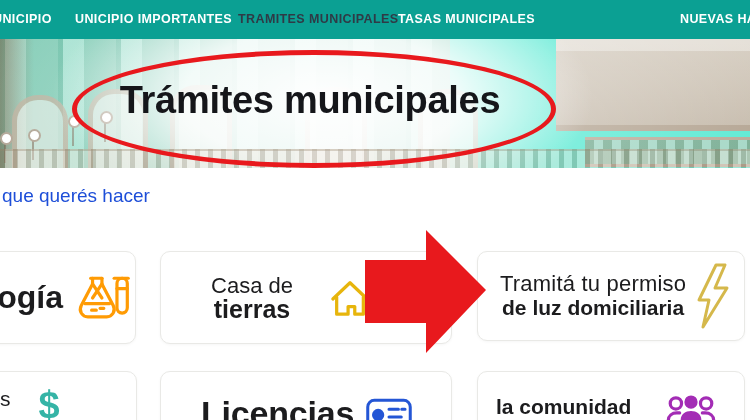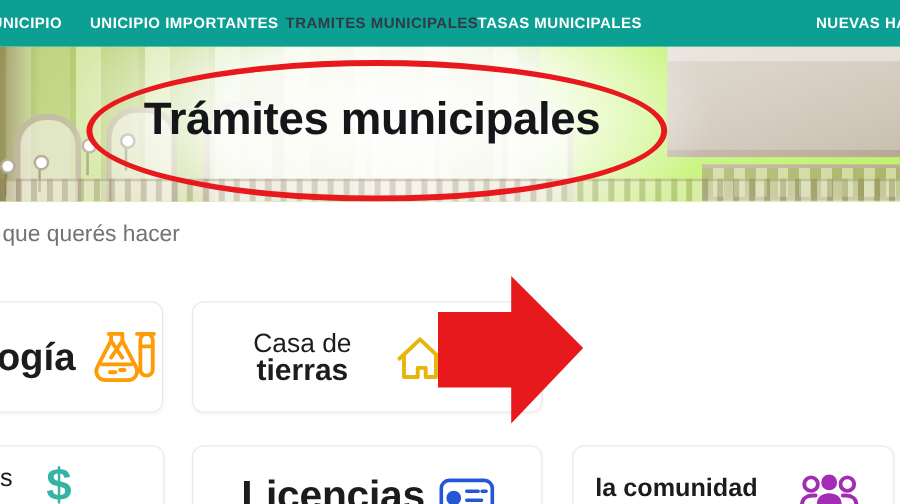--- a/index.html
+++ b/index.html
@@ -7,21 +7,21 @@
        font-family:"Liberation Sans","DejaVu Sans",sans-serif;}
 
   
   .nav{position:absolute;left:0;top:0;width:750px;height:39px;background:#0BA093;overflow:hidden;}
   .nav-item{position:absolute;top:12px;font-size:12.5px;font-weight:700;letter-spacing:.4px;
             color:#fff;white-space:nowrap;cursor:pointer;}
   .nav-item.active{color:#2F3A46;}
   .nav-i0{left:-7px}.nav-i1{left:75px}.nav-i2{left:238px}.nav-i3{left:398px}.nav-i4{left:541px}.nav-i5{left:680px}
 
   
-  .banner{position:absolute;left:0;top:39px;width:750px;height:129px;background:#bef264;overflow:hidden;}
+  .banner{position:absolute;left:0;top:39px;width:750px;height:129px;background:#5eead4;overflow:hidden;}
   .banner *{position:absolute;}
   .ph-columns{left:0;top:0;width:450px;height:100%;
     background:repeating-linear-gradient(90deg,rgba(153,133,108,.38) 0 5px,rgba(228,220,208,.55) 5px 26px,rgba(186,172,152,.45) 26px 58px);}
   .ph-left-dark{left:0;top:0;width:34px;height:100%;background:linear-gradient(90deg,rgba(124,95,70,.55),rgba(124,95,70,0));}
   .arch{border:5px solid rgba(160,140,112,.5);border-bottom:0;border-radius:26px 26px 0 0;background:rgba(245,242,236,.6);}
   .arch1{left:12px;top:56px;width:46px;height:70px}
   .arch2{left:88px;top:50px;width:50px;height:78px}
   .arch3{left:170px;top:46px;width:52px;height:82px}
   .arch4{left:305px;top:48px;width:52px;height:80px}
   .arch5{left:418px;top:50px;width:50px;height:78px}
@@ -37,21 +37,21 @@
     background:radial-gradient(ellipse 330px 160px at 43% 45%,rgba(255,255,255,.98) 0%,rgba(255,255,255,.82) 42%,rgba(255,255,255,.28) 68%,rgba(255,255,255,0) 82%),
                radial-gradient(ellipse 520px 210px at 50% 50%,rgba(255,255,255,.45),rgba(255,255,255,0) 80%);}
   .ph-balustrade{left:0;bottom:0;width:100%;height:17px;border-top:2px solid rgba(150,130,105,.45);opacity:.75;
     background:repeating-linear-gradient(90deg,rgba(140,120,96,.42) 0 5px,rgba(238,231,221,.55) 5px 13px);}
   .banner-title{left:0;top:40px;width:620px;margin:0;text-align:center;z-index:3;
     font-size:38px;line-height:42px;font-weight:700;color:#15161A;letter-spacing:-.3px;}
   .ellipse-annotation{left:72px;top:11px;width:474px;height:108px;z-index:4;
     border:5px solid #E8191D;border-radius:50%;background:transparent;}
 
   
-  .intro{position:absolute;left:2px;top:185px;font-size:19px;color:#737373;}
+  .intro{position:absolute;left:2px;top:185px;font-size:19px;color:#1d4ed8;}
 
   
   .card{position:absolute;background:#fff;border:1px solid #E9E9E6;border-radius:10px;
         box-shadow:0 1px 3px rgba(0,0,0,.04);display:flex;align-items:center;cursor:pointer;z-index:1;box-sizing:border-box;}
   .card .txt{color:#1C1C1E;}
   .card-a{left:-45px;top:251px;width:181px;height:93px;justify-content:flex-end;padding-right:3px;gap:7px;}
   .card-a .t2{font-size:32px;font-weight:700;}
   .card-b{left:160px;top:251px;width:292px;height:93px;padding-left:28px;gap:14px;}
   .card-b .txt{width:126px;text-align:center;}
   .card-b .t1{font-size:22px;line-height:23px;}
@@ -130,20 +130,29 @@
     <span class="txt">
       <span class="t1" style="display:block">Casa de</span>
       <span class="t2" style="display:block">tierras</span>
     </span>
     <svg class="icon" width="42" height="40" viewBox="0 0 44 42" fill="none" stroke="#E7B50C" stroke-width="3.4" stroke-linecap="round" stroke-linejoin="round">
       <path d="M4 22L22 5l18 17"></path>
       <path d="M8 20v18h12v-8h7v8h9V20"></path>
     </svg>
   </div>
 
+  <div class="card card-c">
+    <span class="txt">
+      <span class="t1" style="display:block">Tramitá tu permiso</span>
+      <span class="t2" style="display:block">de luz domiciliaria</span>
+    </span>
+    <svg class="icon" width="36" height="68" viewBox="0 0 36 68" fill="none" stroke="#D5B84B" stroke-width="3" stroke-linecap="round" stroke-linejoin="round">
+      <path d="M21 3L4 38h10L8 65l24-39H20L30 3z"></path>
+    </svg>
+  </div>
 
   <div class="card card-d">
     <span class="txt t1">s</span>
     <span class="dollar">$</span>
   </div>
 
   <div class="card card-e">
     <span class="txt t1">Licencias</span>
     <svg class="icon" width="48" height="34" viewBox="0 0 50 36" style="margin-top:4px" fill="none" stroke="#2456D5" stroke-width="3.2" stroke-linecap="round">
       <rect x="2.5" y="2.5" width="45" height="31" rx="7"></rect>

